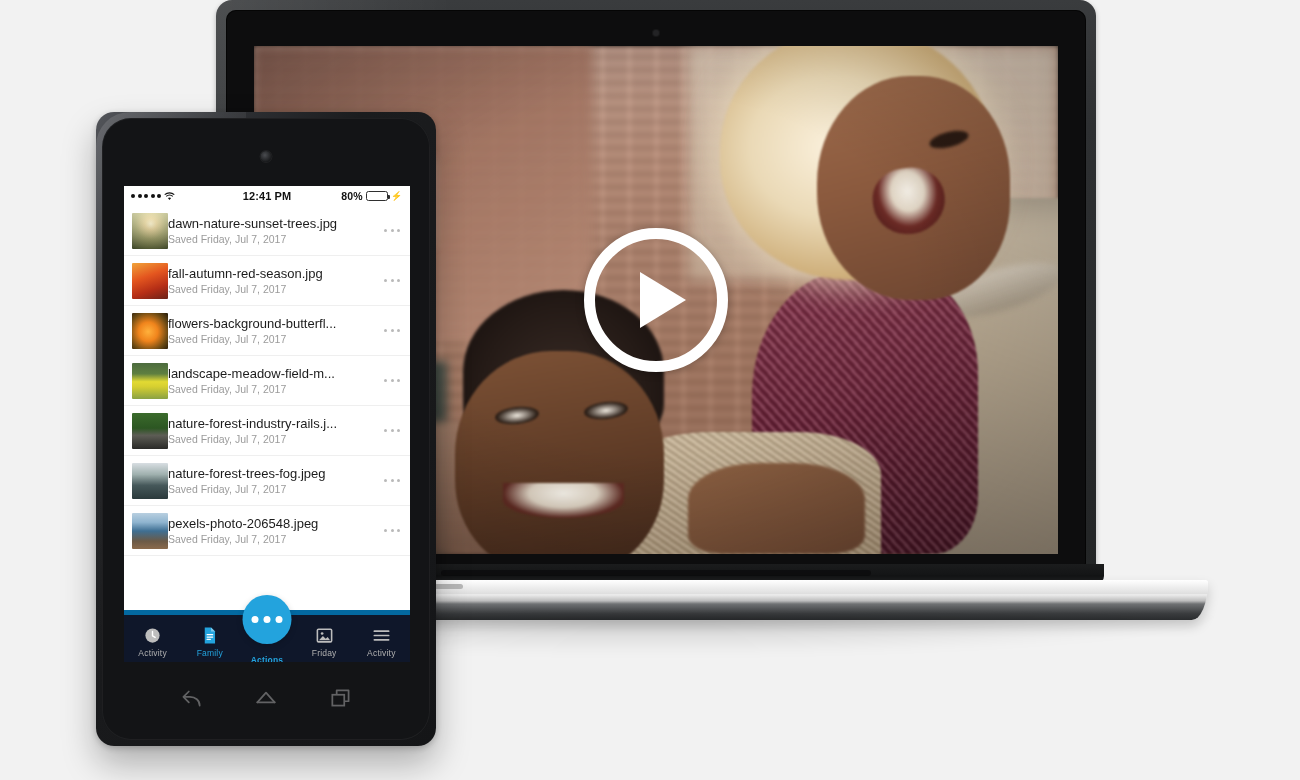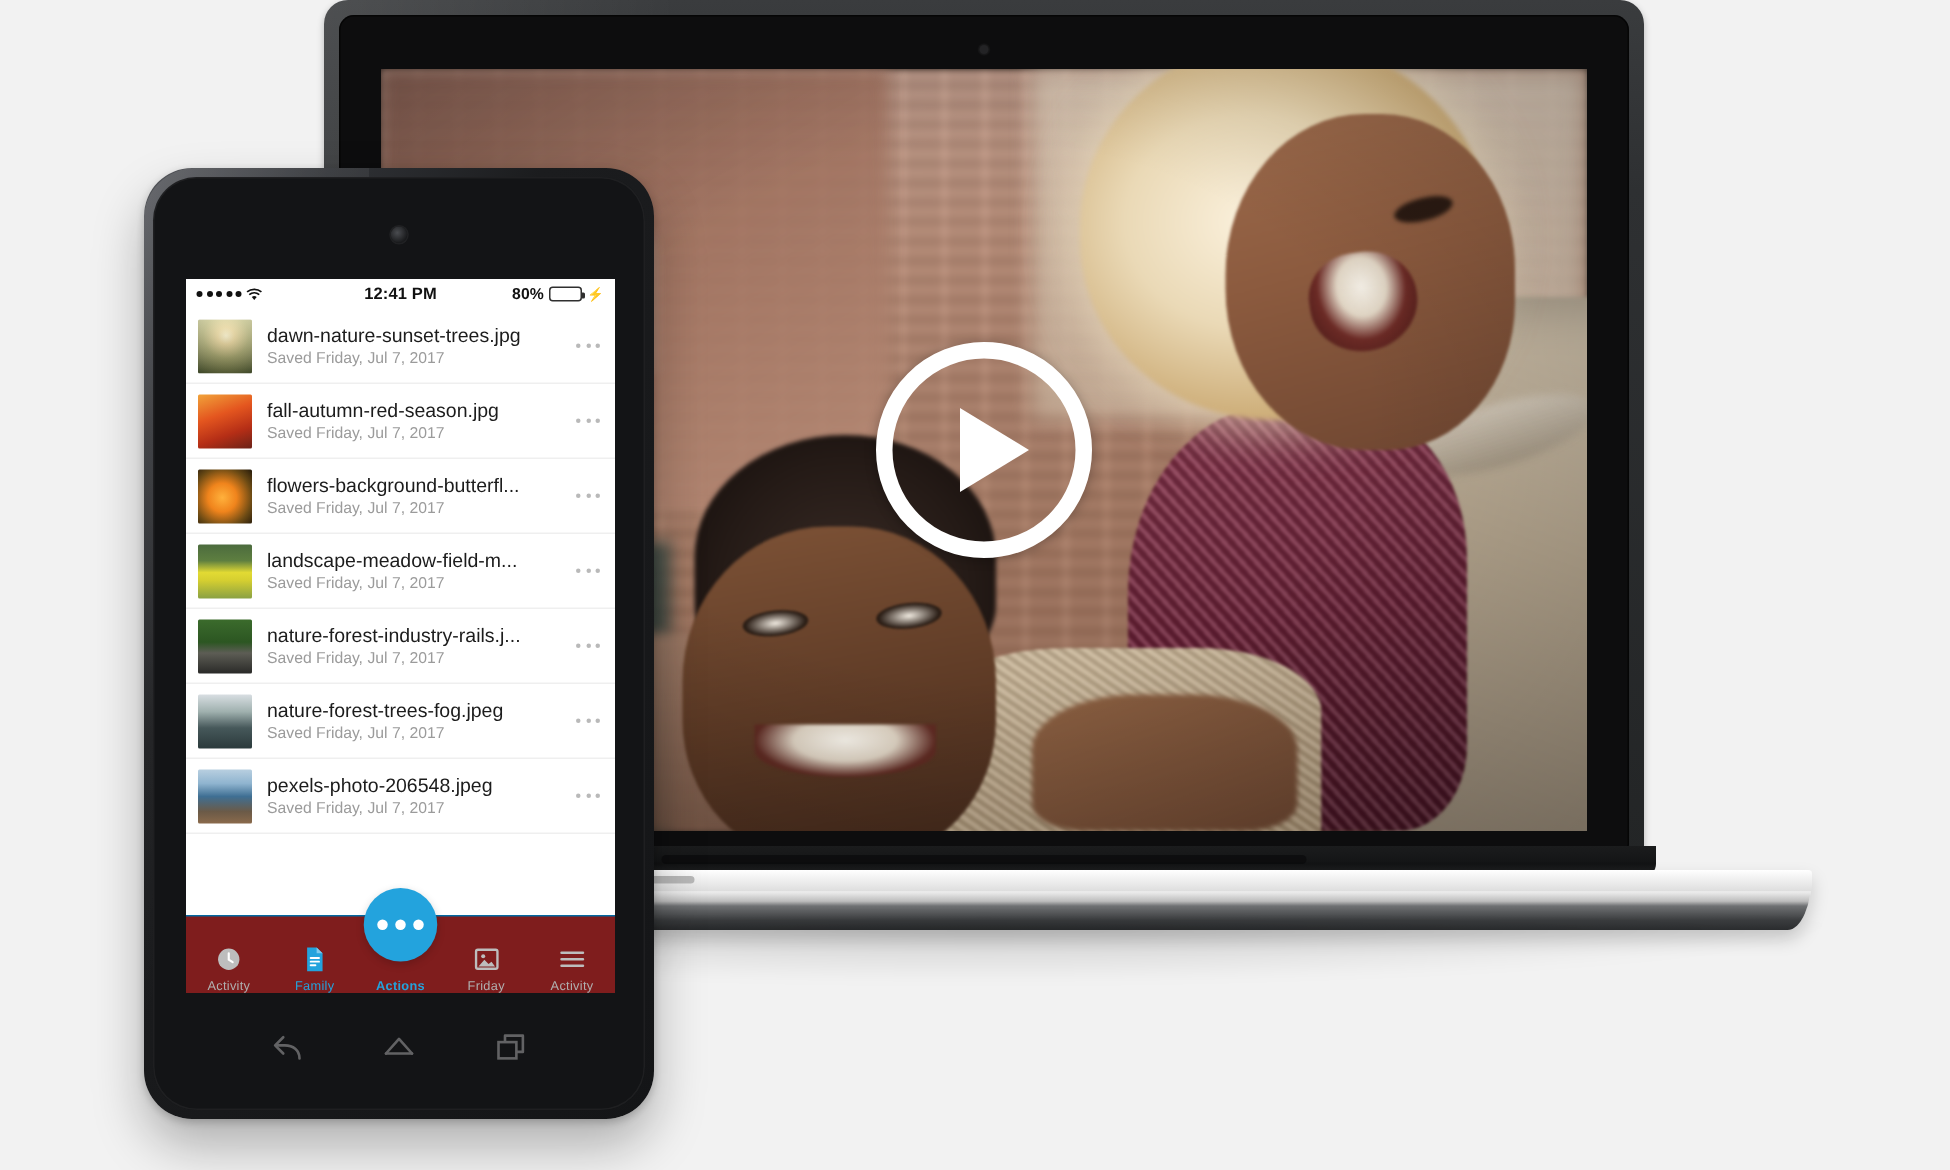--- a/index.html
+++ b/index.html
@@ -201,21 +201,21 @@
     position:absolute; left:-120px; top:614px; width:1120px; height:40px;
     background:radial-gradient(ellipse at 50% 0%, rgba(0,0,0,.16) 0%, rgba(0,0,0,0) 72%);
     filter:blur(4px);
   }
 
   
   .phone{ position:absolute; left:96px; top:112px; width:340px; height:634px; }
   .phone-body{
     position:absolute; inset:0;
     background:linear-gradient(125deg,#53555a 0%,#303236 16%,#1b1c1e 34%,#141517 100%);
-    border-radius:32px;
+    border-radius:18px;
     box-shadow:0 18px 34px rgba(0,0,0,.28), 0 2px 6px rgba(0,0,0,.2);
     padding-left:19px;
   }
   .phone-body::before{
     content:""; position:absolute; left:0; top:0; width:150px; height:100%;
     background:linear-gradient(115deg, rgba(255,255,255,.13) 0%, rgba(255,255,255,0) 60%);
     border-radius:34px 0 0 34px;
   }
   .phone-inner{
     position:absolute; left:6px; top:6px; right:6px; bottom:6px;
@@ -263,21 +263,21 @@
     height:36px; background:#fff; display:flex; align-items:center; gap:12px;
     padding:0 13px; border-bottom:1px solid #ececec;
   }
   .back-chev{width:9px;height:9px;border-left:1.8px solid #222;border-bottom:1.8px solid #222;transform:rotate(45deg);margin-left:2px;}
   .app-title{font-size:15px;color:#1b1b1b;}
 
   
   .file-list{background:#fff;}
   .file-row{
     display:flex; align-items:center; height:50px; padding:0 10px 0 8px;
-    border-bottom:1px solid #efefef; gap:10px; background:#fff;
+    border-bottom:1px solid #efefef; background:#fff;
   }
   .thumb{width:36px;height:36px;flex:0 0 36px;border-radius:1px;background-size:cover;}
   .t0{background:
       linear-gradient(180deg, rgba(255,250,220,.55) 0%, rgba(0,0,0,.25) 100%),
       radial-gradient(circle at 52% 30%, #fff6d0 0%, #e8cf8d 18%, #9b9c5d 48%, #4d5a33 100%);}
   .t1{background:
       linear-gradient(160deg, #f1a33a 0%, #e4561f 38%, #b52e16 70%, #6b2218 100%);}
   .t2{background:
       radial-gradient(circle at 45% 52%, #ffb13c 0%, #f0841c 35%, #6b4a14 72%, #241a0b 100%);}
   .t3{background:
@@ -292,22 +292,22 @@
   .file-name{
     font-size:13px; color:#1c1c1c; white-space:nowrap; overflow:hidden;
     text-overflow:ellipsis; line-height:1.25;
   }
   .file-sub{font-size:10.5px; color:#9b9b9b; margin-top:1px;}
   .kebab{display:flex;gap:3.5px;flex:0 0 auto;padding-left:6px;}
   .kebab i{width:3px;height:3px;border-radius:50%;background:#b9b9b9;display:block;}
 
   
   .tab-bar{
-    position:absolute; left:0; right:0; bottom:0; height:52px; background:#7f1d1d;
-    border-top:1px solid #0369a1; display:flex; align-items:flex-end;
+    position:absolute; left:0; right:0; bottom:0; height:52px; background:#0f172a;
+    border-top:5px solid #0369a1; display:flex; align-items:center;
     justify-content:space-around; padding-top:6px;
   }
   .tab{display:flex;flex-direction:column;align-items:center;gap:3px;width:52px;}
   .tab-ic{width:19px;height:19px;display:block;}
   .tab-label{font-size:8.5px;color:#b0b0b0;letter-spacing:.2px;}
   .tab.active .tab-label{color:#23a3dd;}
   .fab{
     position:absolute; left:50%; transform:translateX(-50%); top:-24px;
     width:49px;height:49px;border-radius:50%;background:#23a3dd;
     display:flex;align-items:center;justify-content:center;gap:5px;

